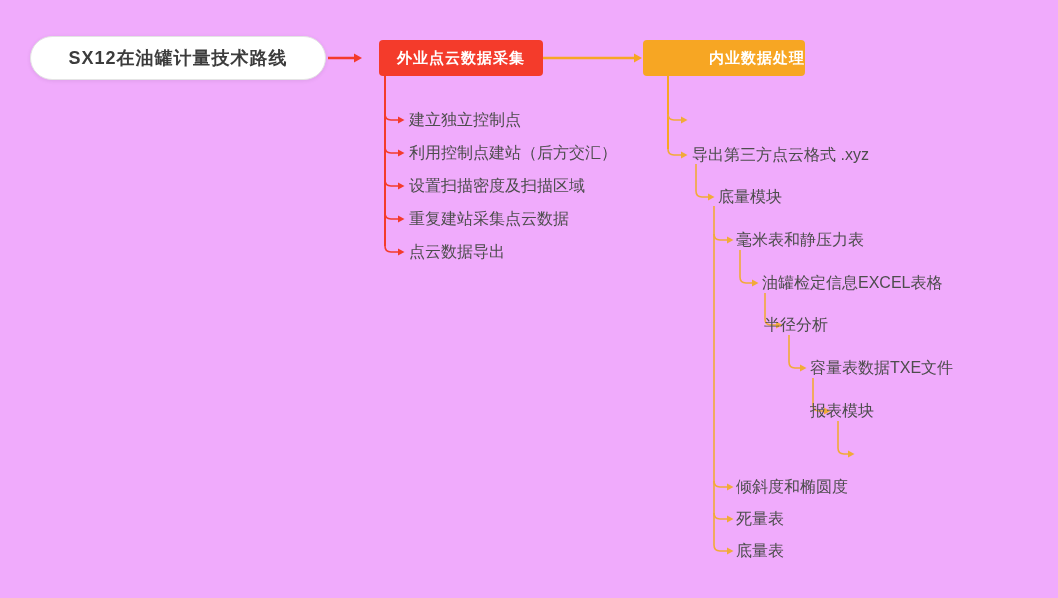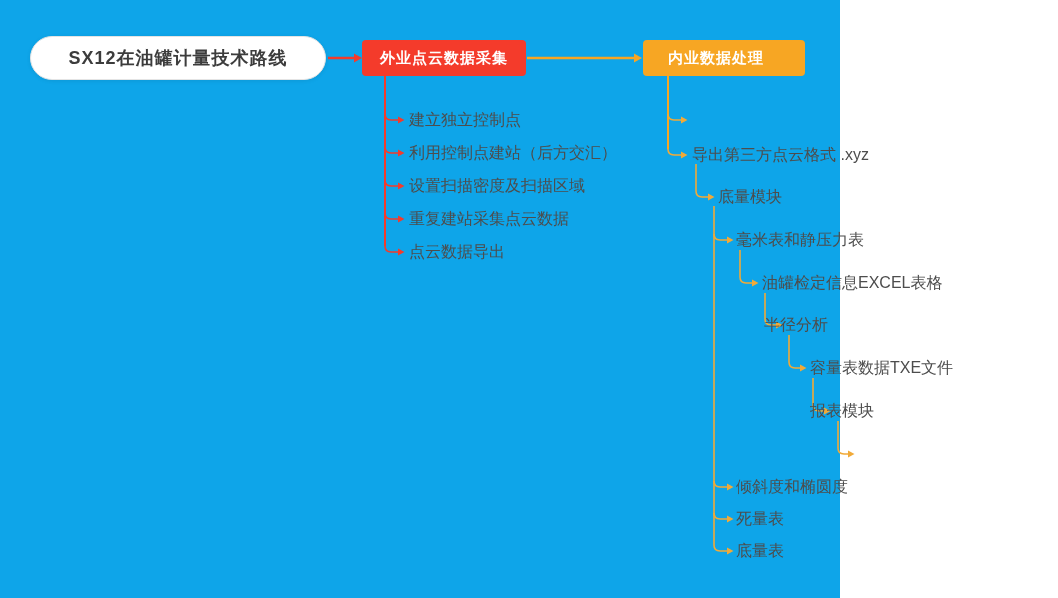--- a/index.html
+++ b/index.html
@@ -5,43 +5,43 @@
   :root{
     --red:#f43b2b;
     --orange:#f7a623;
     --orange_line:#f1aa38;
     --text:#4d4d4d;
     --root_text:#3c3c3c;
   }
   *{margin:0;padding:0;box-sizing:border-box;}
   html,body{width:1058px;height:598px;background:#ffffff;overflow:hidden;
     font-family:"Liberation Sans","DejaVu Sans",sans-serif;}
-  .stage{position:relative;width:840px;height:598px;background:#0ea5e9;padding-left:24px;}
+  .stage{position:relative;width:1058px;height:598px;background:#f0abfc;padding-left:24px;}
   svg.wires{position:absolute;left:0;top:0;width:1058px;height:598px;pointer-events:none;}
   .stroke-red{stroke:var(--red);fill:none;}
   .fill-red{fill:var(--red);stroke:none;}
   .stroke-orange{stroke:var(--orange);fill:none;}
   .fill-orange{fill:var(--orange);stroke:none;}
   .stroke-oline{stroke:var(--orange_line);fill:none;}
   .fill-oline{fill:var(--orange_line);stroke:none;}
   .root-pill{
     position:absolute;left:30px;top:36px;width:296px;height:44px;
     background:#fff;border:1px solid #e4e4e4;border-radius:22px;
     box-shadow:0 1px 4px rgba(0,0,0,0.08);
     display:flex;align-items:center;justify-content:center;
     font-size:18px;font-weight:bold;color:var(--root_text);letter-spacing:1px;
     cursor:pointer;
   }
   .main-box{
     position:absolute;top:40px;height:36px;border-radius:4px;
     display:flex;align-items:center;color:#fff;font-size:15px;font-weight:bold;
     letter-spacing:1px;cursor:pointer;
   }
-  .box-field{left:362px;width:164px;background:var(--red);justify-content:center;}
-  .box-office{left:643px;width:162px;background:var(--orange);justify-content:flex-start;padding-left:25px;}
+  .box-field{left:379px;width:164px;background:var(--red);justify-content:center;}
+  .box-office{left:643px;width:162px;background:var(--orange);justify-content:flex-end;padding-left:25px;}
   .topic{
     position:absolute;font-size:16px;line-height:16px;color:var(--text);
     white-space:nowrap;cursor:pointer;
   }
 </style>
 </head>
 <body>
 
 <div class="stage">
 

